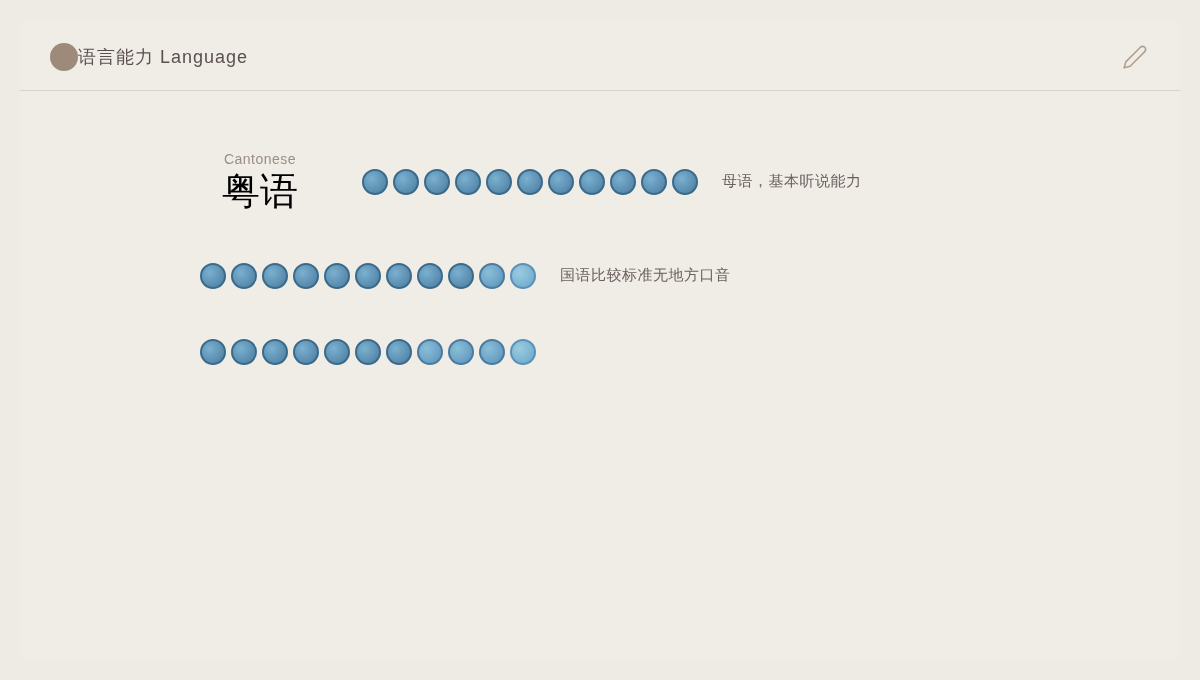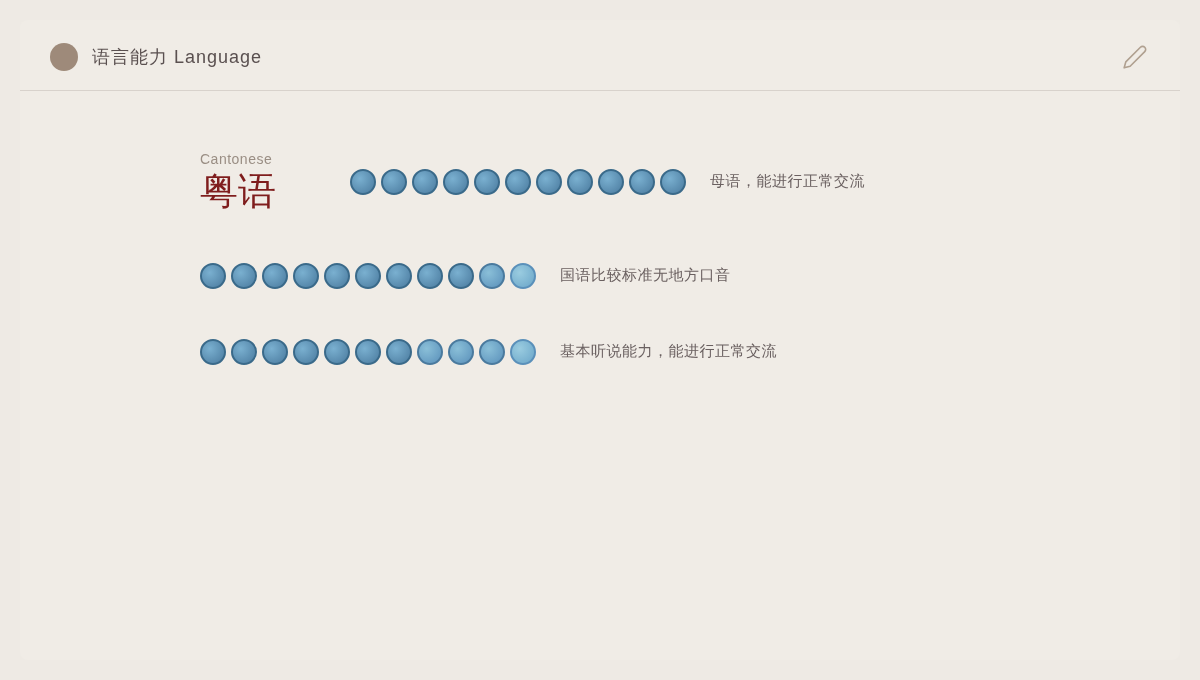--- a/index.html
+++ b/index.html
@@ -26,21 +26,20 @@
       display: flex;
       align-items: center;
       justify-content: space-between;
       padding: 22px 30px 18px 30px;
       border-bottom: 1px solid #d8d2cc;
     }
 
     .header-left {
       display: flex;
       align-items: center;
-      gap: 14px;
     }
 
     .header-circle {
       width: 28px;
       height: 28px;
       border-radius: 50%;
       background-color: #9e8a7a;
       flex-shrink: 0;
     }
 
@@ -75,36 +74,36 @@
     }
 
     .language-block {
       display: flex;
       align-items: center;
       margin-bottom: 50px;
     }
 
     .lang-label-area {
       width: 120px;
-      text-align: left;
-      margin-right: 30px;
+      text-align: center;
+      margin-right: 42px;
       flex-shrink: 0;
     }
 
     .lang-sub {
       font-size: 14px;
       color: #9a8e84;
       font-weight: 400;
       margin-bottom: 4px;
       letter-spacing: 0.5px;
     }
 
     .lang-main {
       font-size: 38px;
-      color: #7f1d1d;
+      color: #000000;
       font-weight: 400;
       line-height: 1.1;
     }
 
     .description {
       font-size: 15px;
       color: #6a6060;
       letter-spacing: 0.5px;
       white-space: nowrap;
     }
@@ -168,21 +167,21 @@
           <div class="d d-dark"></div>
           <div class="d d-dark"></div>
           <div class="d d-dark"></div>
           <div class="d d-dark"></div>
           <div class="d d-dark"></div>
           <div class="d d-dark"></div>
           <div class="d d-dark"></div>
           <div class="d d-dark"></div>
         </div>
         <div style="width: 24px;"></div>
-        <div class="description">母语，能进行正常交流</div>
+        <div class="description">母语，基本听说能力</div>
       </div>
       <div class="language-block">
         <div class="dots-row">
           <div class="d d-dark"></div>
           <div class="d d-dark"></div>
           <div class="d d-dark"></div>
           <div class="d d-dark"></div>
           <div class="d d-dark"></div>
           <div class="d d-dark"></div>
           <div class="d d-dark"></div>
@@ -202,16 +201,15 @@
           <div class="d d-dark"></div>
           <div class="d d-dark"></div>
           <div class="d d-dark"></div>
           <div class="d d-dark"></div>
           <div class="d d-mid"></div>
           <div class="d d-mid"></div>
           <div class="d d-mid"></div>
           <div class="d d-lighter"></div>
         </div>
         <div style="width: 24px;"></div>
-        <div class="description">基本听说能力，能进行正常交流</div>
       </div>
     </div>
 </div>
 
 </body></html>

